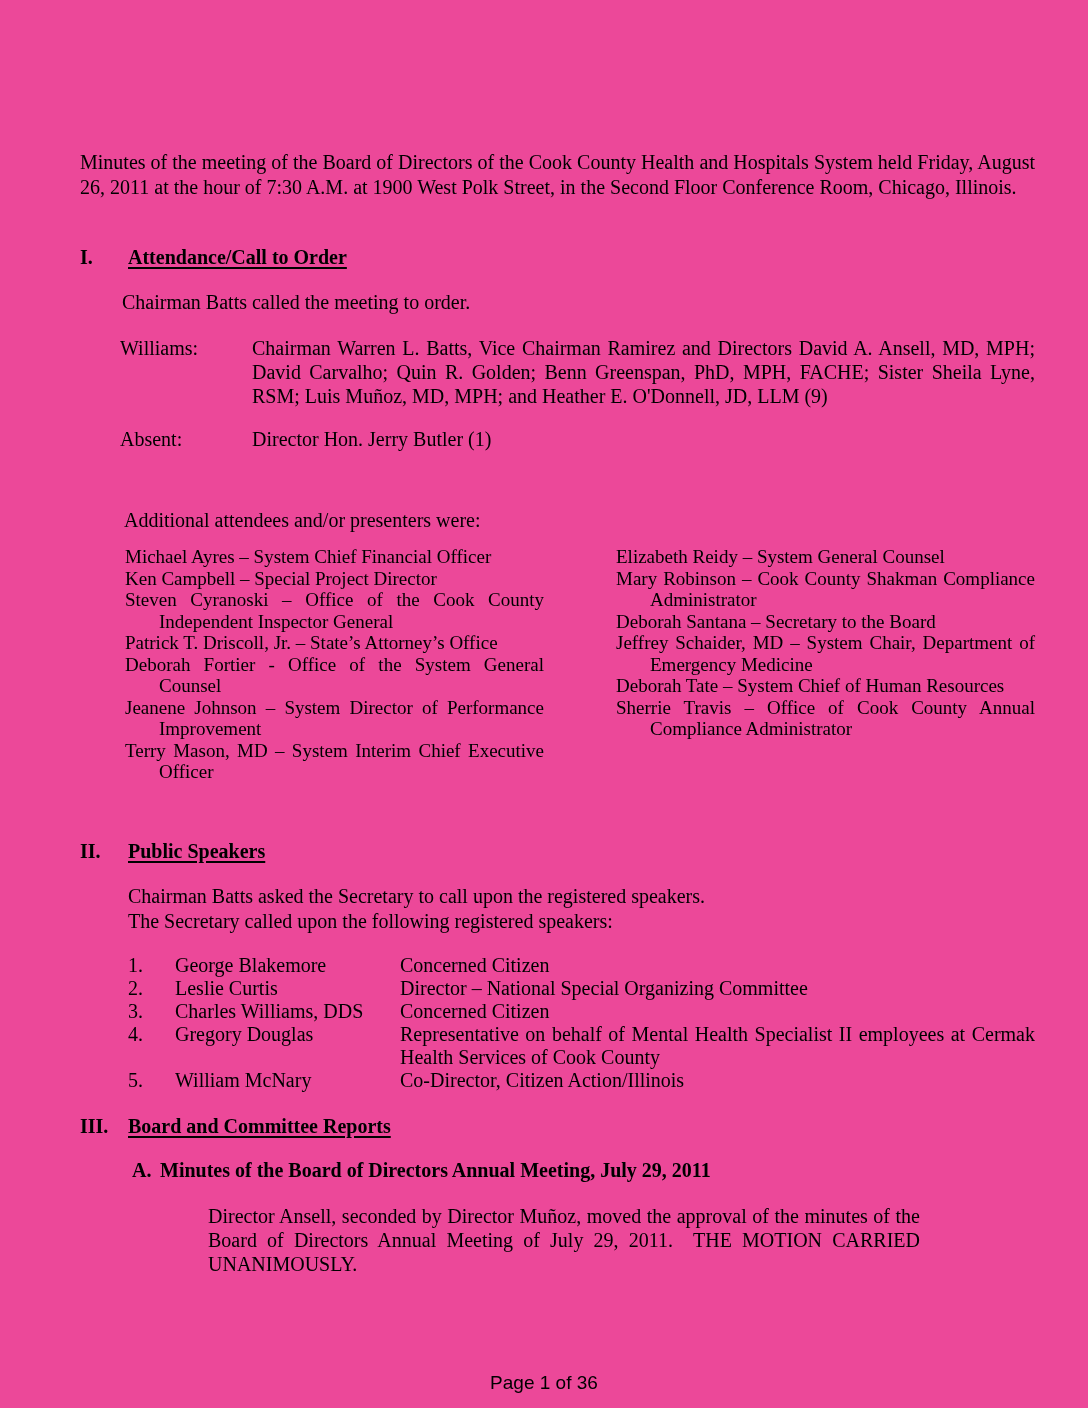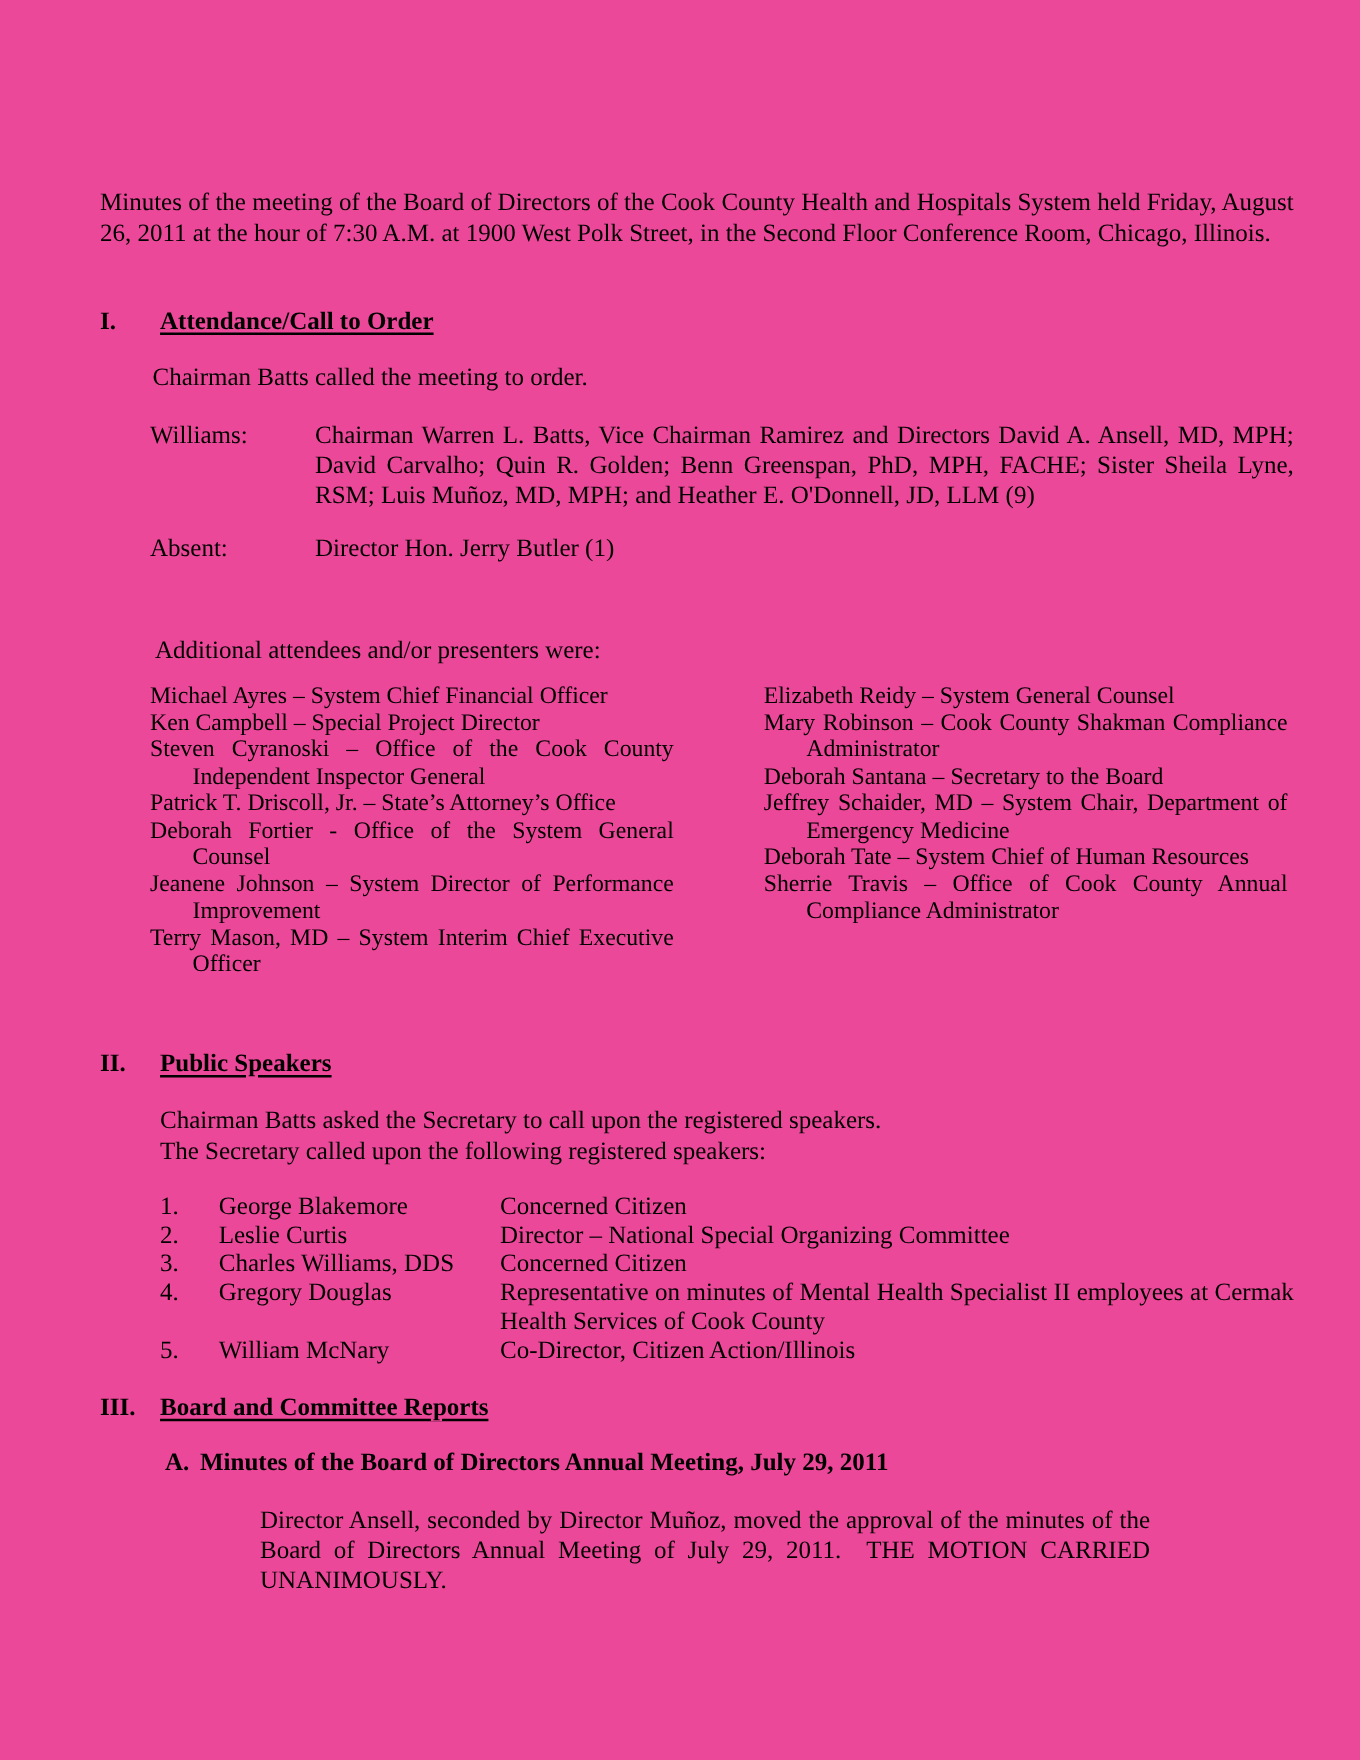--- a/index.html
+++ b/index.html
@@ -28,21 +28,21 @@
   .p-call { margin-left:42px; margin-top:20px; line-height:25px; }
 
   .kv { display:flex; margin-left:40px; line-height:24px; }
   .kv .label { width:132px; flex:none; }
   .kv .value { flex:1; }
   .kv-present { margin-top:21px; }
   .kv-absent { margin-top:19px; }
 
   .attendees-intro { margin-left:44px; margin-top:57px; line-height:25px; }
 
-  .columns { display:flex; margin-left:40px; margin-top:13px; column-gap:72px; }
+  .columns { display:flex; margin-left:64px; margin-top:13px; column-gap:72px;justify-content:flex-end; }
   .col { width:419px; flex:none; }
   .attendee {
     font-size:19px; line-height:21.5px;
     text-align:justify;
     padding-left:34px; text-indent:-34px;
   }
 
   .p-sec2a { margin-left:48px; margin-top:20px; line-height:25px; }
   .p-sec2b { margin-left:48px; line-height:25px; }
 
@@ -128,35 +128,36 @@
       <span class="desc">Director – National Special Organizing Committee</span>
     </div>
     <div class="speaker">
       <span class="num">3.</span>
       <span class="name">Charles Williams, DDS</span>
       <span class="desc">Concerned Citizen</span>
     </div>
     <div class="speaker">
       <span class="num">4.</span>
       <span class="name">Gregory Douglas</span>
-      <span class="desc">Representative on minutes of Mental Health Specialist II employees at Cermak Health Services of Cook County</span>
+      <span class="desc">Representative on behalf of Mental Health Specialist II employees at Cermak Health Services of Cook County</span>
     </div>
     <div class="speaker">
       <span class="num">5.</span>
       <span class="name">William McNary</span>
       <span class="desc">Co-Director, Citizen Action/Illinois</span>
     </div>
   </div>
 
   <div class="sec sec3">
     <span class="numeral">III.</span>
     <span class="title">Board and Committee Reports</span>
   </div>
 
   <div class="sub">
     <span class="sub-num">A.</span>
     <span>Minutes of the Board of Directors Annual Meeting, July 29, 2011</span>
   </div>
 
   <p class="motion">Director Ansell, seconded by Director Muñoz, moved the approval of the minutes of the Board of Directors Annual Meeting of July 29, 2011.&nbsp; THE MOTION CARRIED UNANIMOUSLY.</p>
 
+  <div class="footer">Page 1 of 36</div>
 
 </div>
 
 </body></html>

